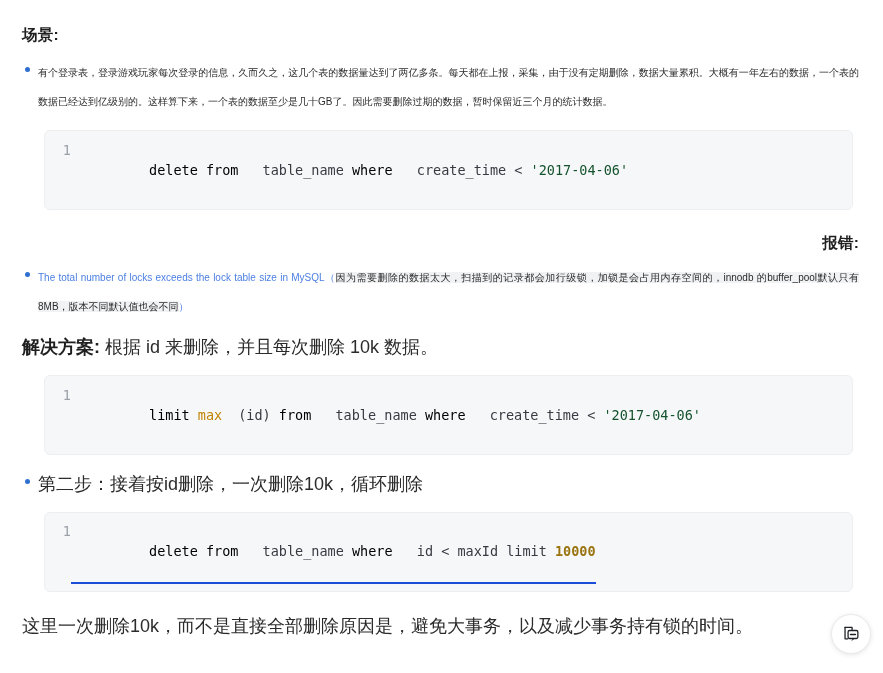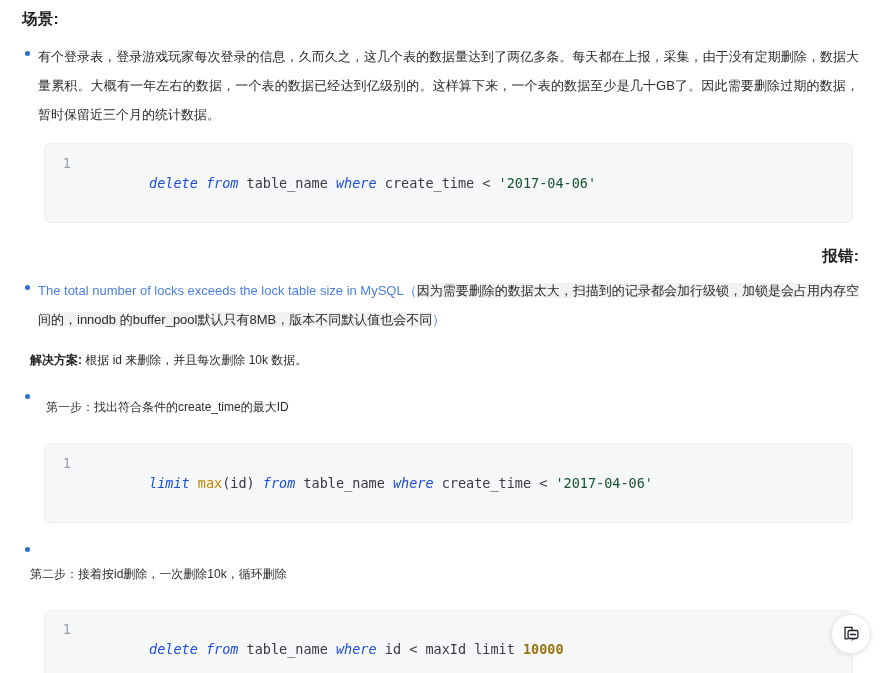--- a/index.html
+++ b/index.html
@@ -14,21 +14,21 @@
     font-family: "Liberation Sans", "DejaVu Sans", sans-serif;
     color: #2b2b2b;
     position: relative;
   }
 
   .page {
     position: relative;
     width: 883px;
     height: 662px;
     box-sizing: border-box;
-    padding: 0 24px 0 22px;
+    padding: 16px 24px 0 22px;
     background: #ffffff;
   }
 
   
   .section-heading {
     font-size: 15.5px;
     font-weight: bold;
     color: #1f1f1f;
     letter-spacing: 0.2px;
     margin: 0;
@@ -55,33 +55,33 @@
     border-radius: 50%;
     background: #2f6fd0;
     margin-left: 3px;
   }
   .bullet-body {
     flex: 1 1 auto;
     min-width: 0;
   }
 
   .para {
-    font-size: 13px;
+    font-size: 10px;
     line-height: 29px;
     color: #2b2b2b;
     margin: 0;
     text-align: justify;
     text-justify: inter-ideograph;
   }
 
   .para-plain {
-    font-size: 12px;
+    font-size: 18px;
     line-height: 29px;
     color: #2b2b2b;
-    margin: 8px;
+    margin: 0;
   }
 
   .bold-label {
     font-weight: bold;
     color: #1f1f1f;
   }
 
   .doc-link {
     color: #4b7fe3;
     text-decoration: none;
@@ -118,28 +118,28 @@
     width: 26px;
     text-align: right;
     flex: 0 0 auto;
     -webkit-user-select: none;
     user-select: none;
   }
   .code-text {
     padding-left: 13px;
     color: #383a42;
   }
-  .tok-kw   { color: #1d4ed8; font-style: italic; }
+  .tok-kw   { color: #000000; }
   .tok-fn   { color: #c18401; }
   .tok-str  { color: #14532d; }
   .tok-num  { color: #9a7410; font-weight: bold; }
-  .tok-plain{ color: #383a42; }
+  .tok-plain{ color: #383a42; margin-left: 16px; }
 
   .code-underlined {
-    border-bottom: 2px solid #737373;
+    border-bottom: 2px solid #1d4ed8;
     padding-bottom: 1px;
     text-align: right;
   }
 
   
   .fab {
     position: absolute;
     right: 12px;
     bottom: 8px;
     width: 38px;
@@ -186,37 +186,31 @@
 
   <div class="bullet-row" style="margin-top:10px;">
     <span class="bullet-dot"></span>
     <div class="bullet-body">
       <p class="para"><a class="doc-link" href="#">The total number of locks exceeds the lock table size in MySQL</a><span class="note-paren">（</span><span class="note-hl">因为需要删除的数据太大，扫描到的记录都会加行级锁，加锁是会占用内存空间的，innodb 的buffer_pool默认只有8MB，版本不同默认值也会不同</span><span class="note-paren">）</span></p>
     </div>
   </div>
 
   <p class="para-plain" style="margin-top:12px;"><span class="bold-label">解决方案:</span><span> 根据 id 来删除，并且每次删除 10k 数据。</span></p>
 
-  <div class="bullet-row" style="margin-top:10px;">
-    <span class="bullet-dot"></span>
-    <div class="bullet-body">
-      <p class="para-plain">第一步：找出符合条件的create_time的最大ID</p>
-    </div>
-  </div>
 
   <div class="codeblock" style="margin:13px 0 0 22px; width:809px; height:80px;">
     <div class="code-line">
       <span class="code-gutter">1</span>
       <span class="code-text">
         <span class="tok-kw">limit </span><span class="tok-fn">max</span><span class="tok-plain">(id) </span><span class="tok-kw">from</span><span class="tok-plain"> table_name </span><span class="tok-kw">where</span><span class="tok-plain"> create_time &lt; </span><span class="tok-str">'2017-04-06'</span>
       </span>
     </div>
   </div>
 
-  <div class="bullet-row" style="margin-top:15px;flex-direction:column;">
+  <div class="bullet-row" style="margin-top:15px;">
     <span class="bullet-dot"></span>
     <div class="bullet-body">
       <p class="para-plain">第二步：接着按id删除，一次删除10k，循环删除</p>
     </div>
   </div>
 
   <div class="codeblock" style="margin:13px 0 0 22px; width:809px; height:80px;">
     <div class="code-line">
       <span class="code-gutter">1</span>
       <span class="code-text code-underlined">

